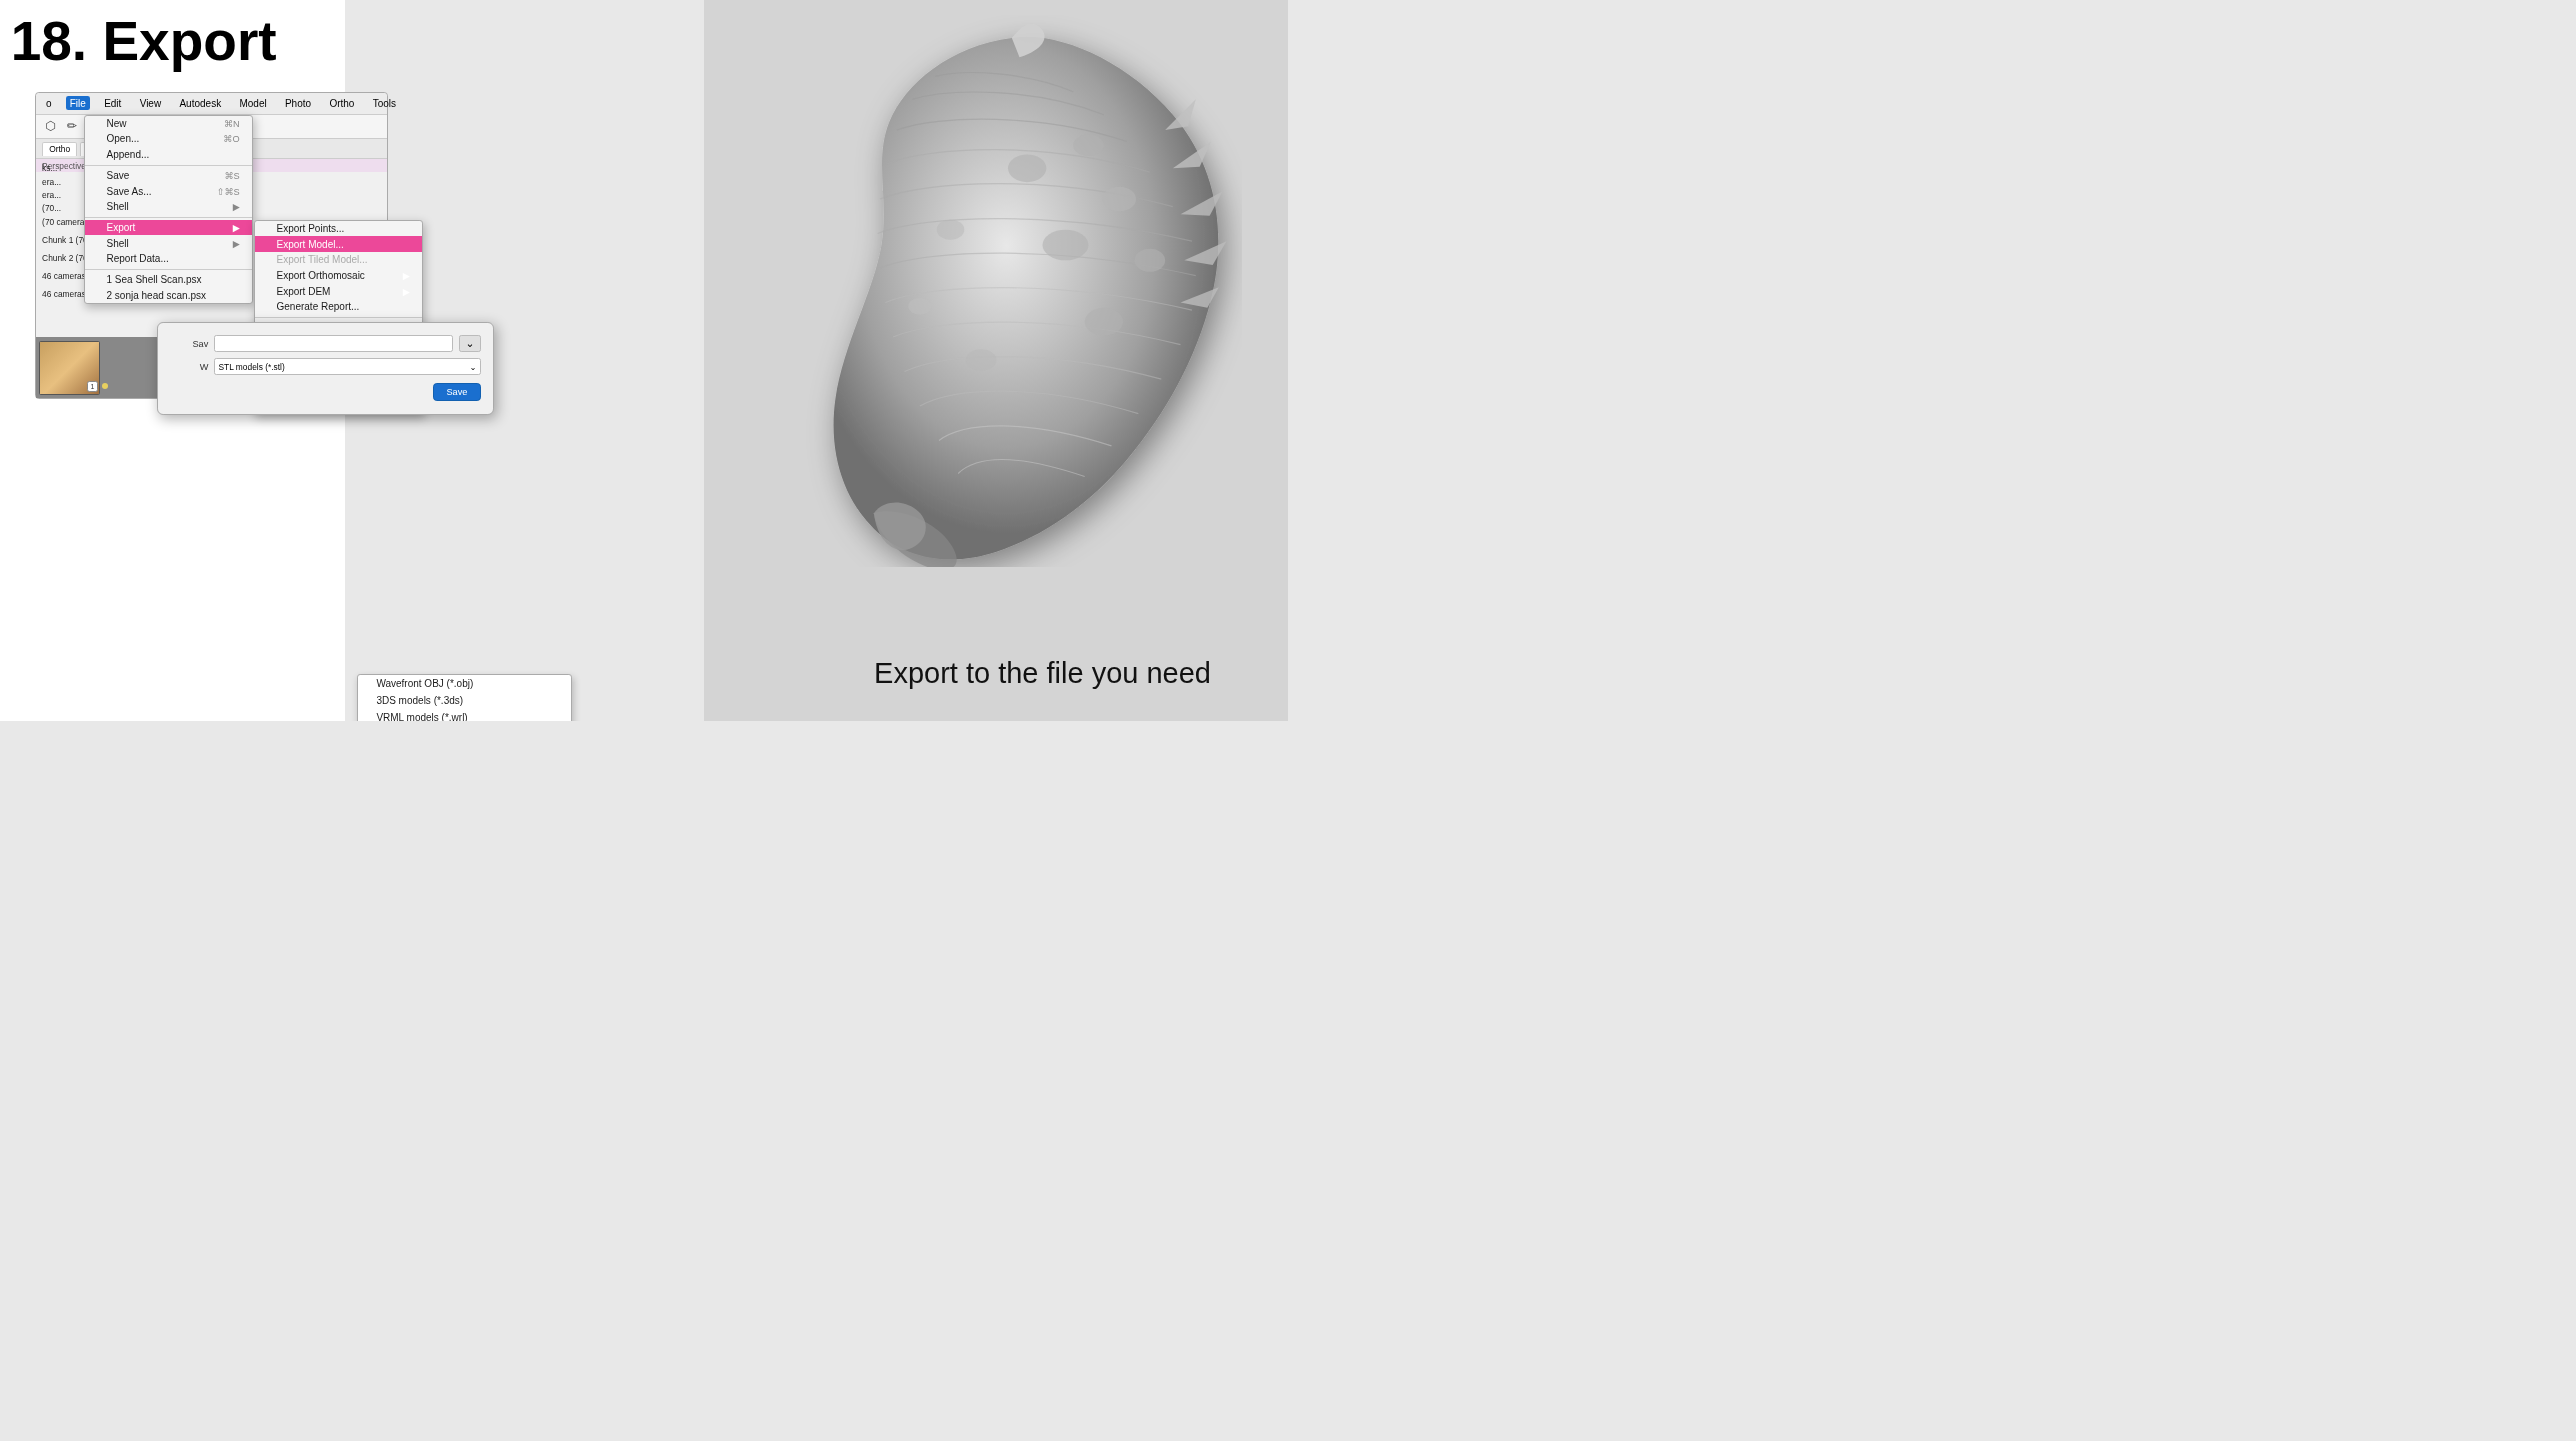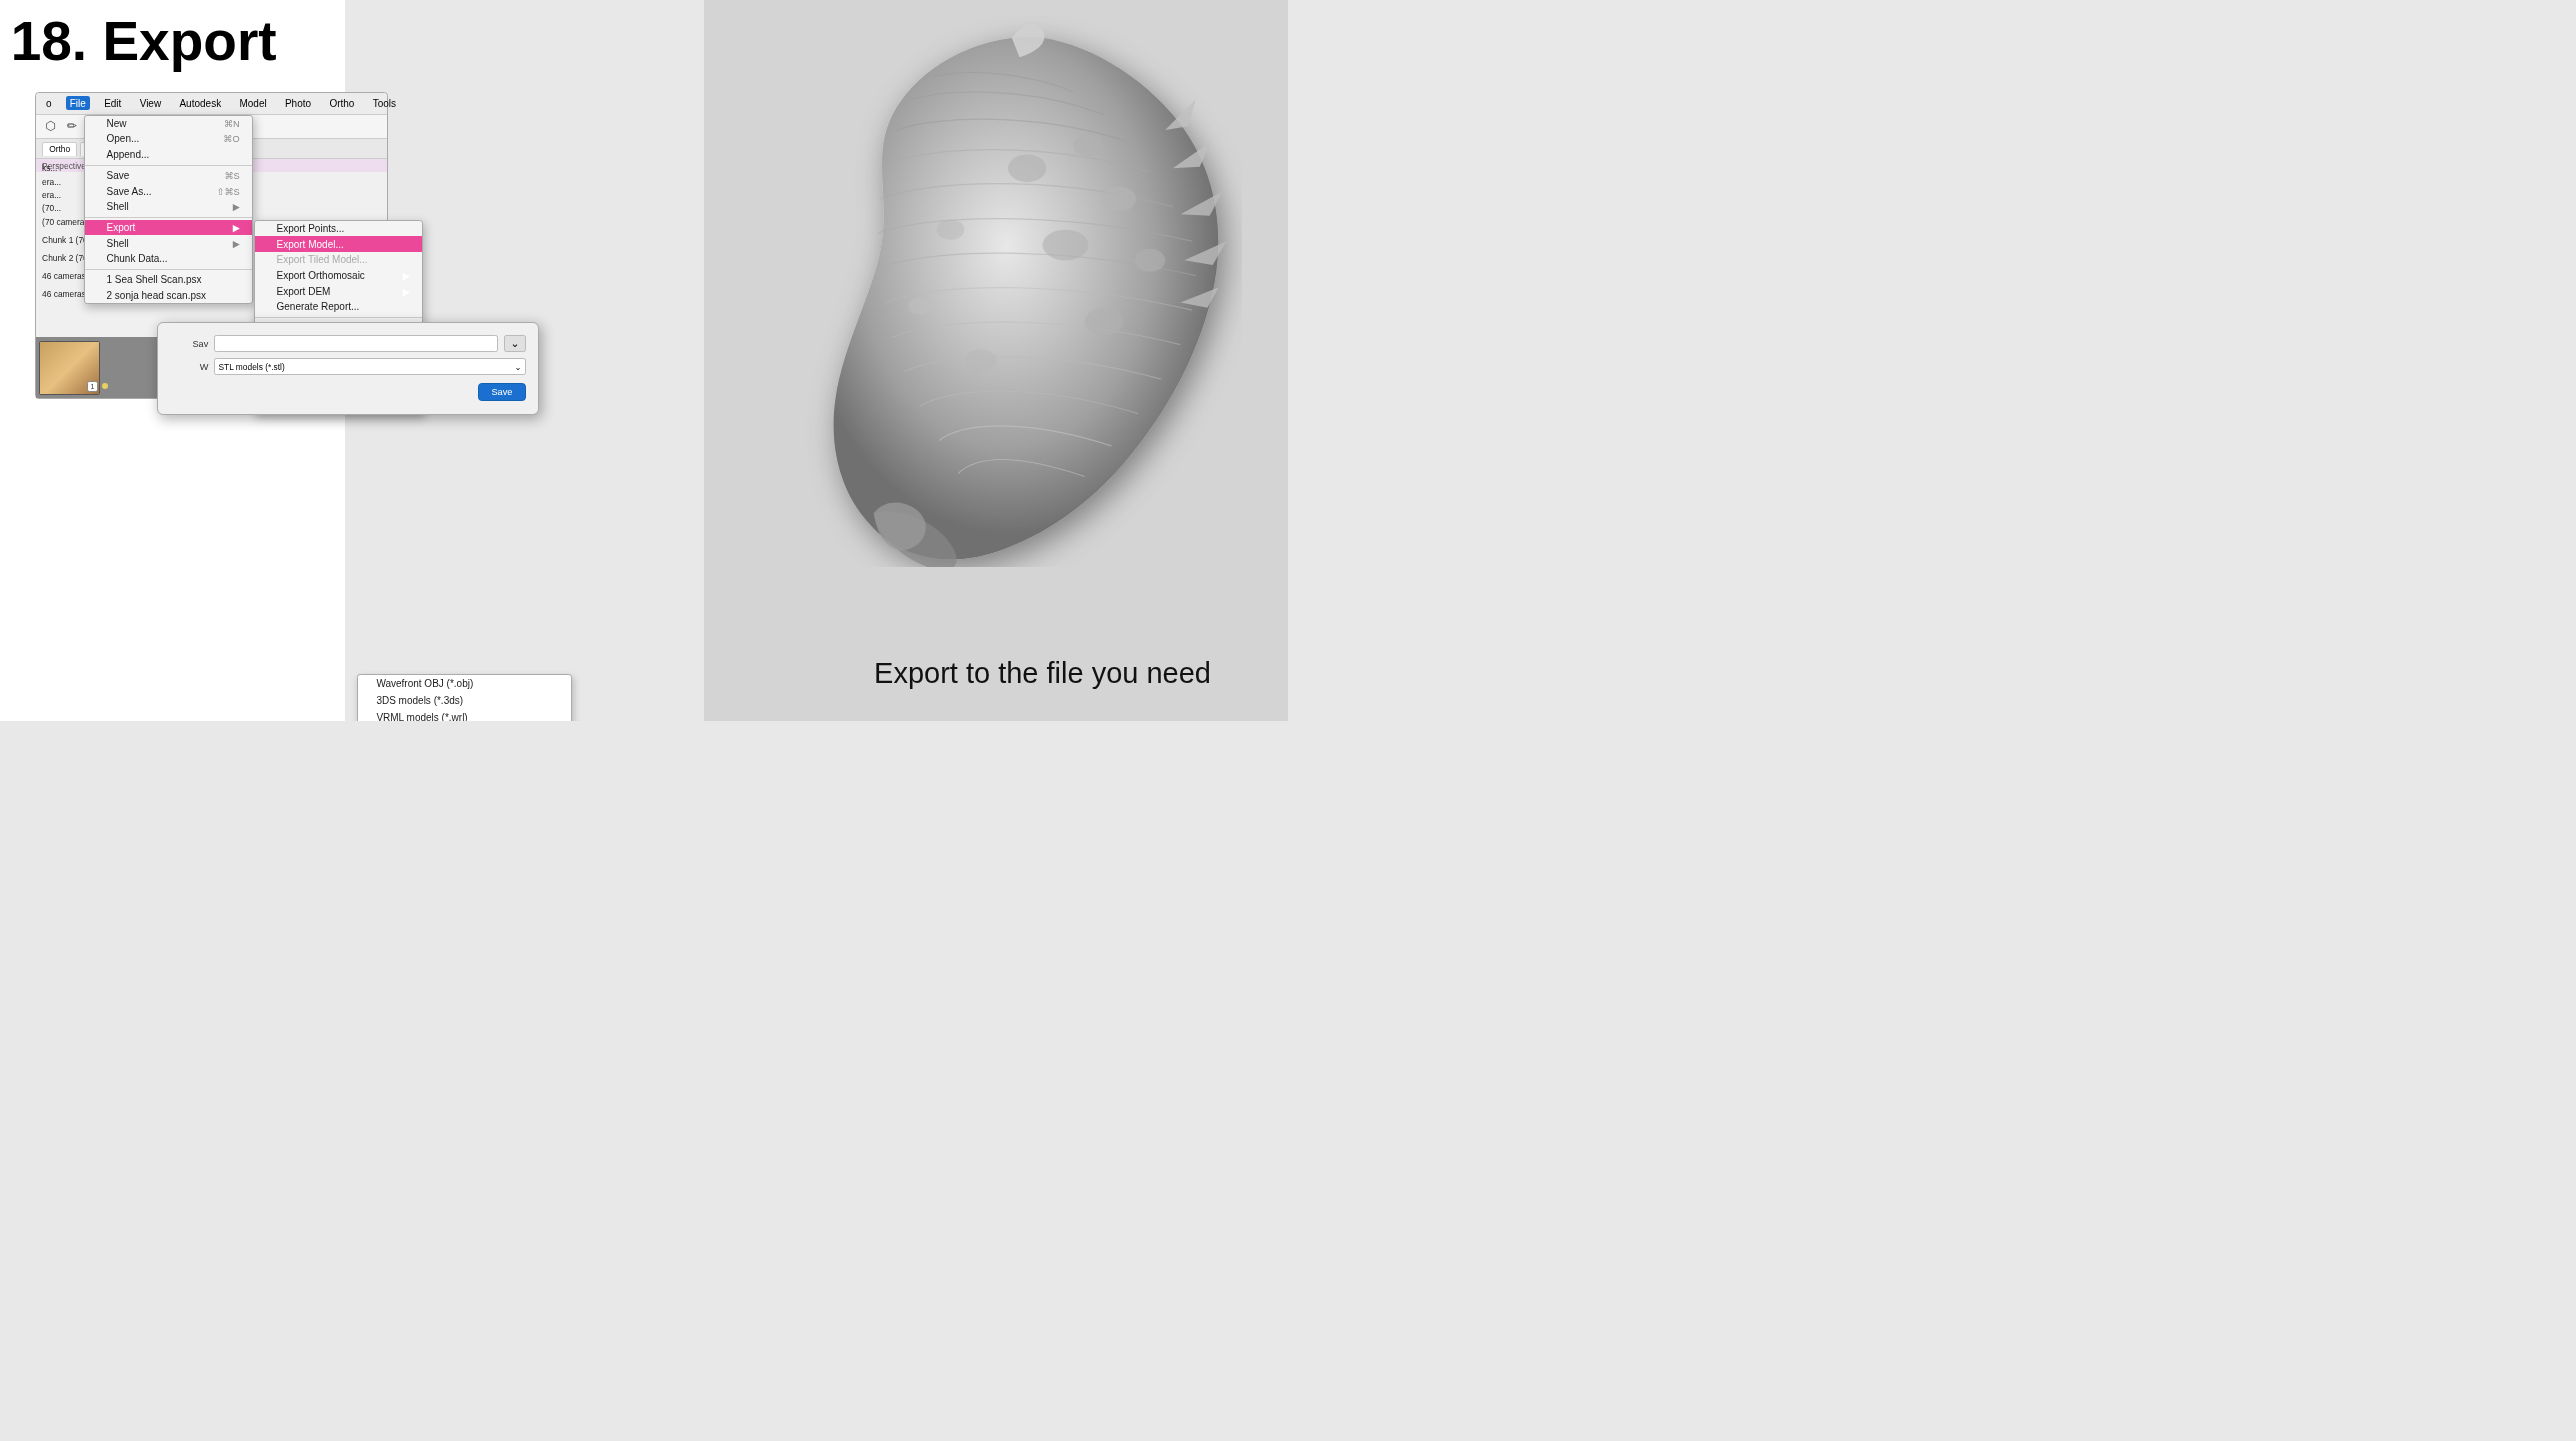--- a/index.html
+++ b/index.html
@@ -191,21 +191,21 @@
       box-shadow: 1.5px 3.1px 9.2px rgba(0,0,0,0.25);
       z-index: 101;
       font-size: 10px;
     }
 
     
     .save-dialog {
       position: absolute;
       top: 322px;
       left: 157px;
-      width: 382px;
+      width: 337px;
       background: #f0f0f0;
       border: 0.8px solid #aaa;
       border-radius: 6.1px;
       box-shadow: 2.3px 3.8px 12.3px rgba(0,0,0,0.3);
       z-index: 200;
       padding: 12.3px;
     }
     .save-dialog-row {
       display: flex;
       align-items: center;
@@ -487,21 +487,21 @@
         <div class="dropdown-item disabled">
           <span>Export Panorama...</span>
         </div>
       </div>
     </div>
     <div class="dropdown-item">
       <span>Shell</span>
       <span class="submenu-arrow">▶</span>
     </div>
     <div class="dropdown-item">
-      <span>Chunk Data...</span>
+      <span>Report Data...</span>
     </div>
     <div class="dropdown-separator"></div>
     <div class="dropdown-item">
       <span>1 Sea Shell Scan.psx</span>
     </div>
     <div class="dropdown-item">
       <span>2 sonja head scan.psx</span>
     </div>
   </div>
 </div>

